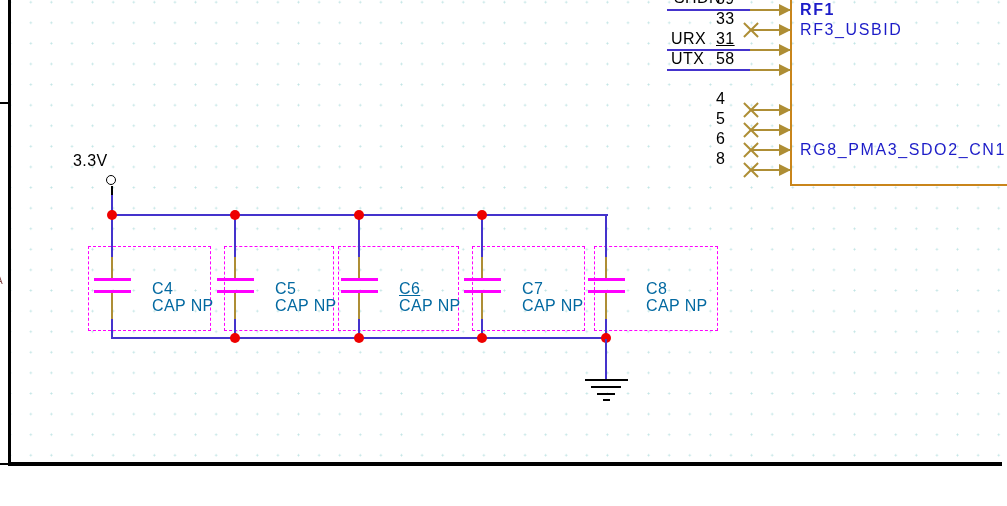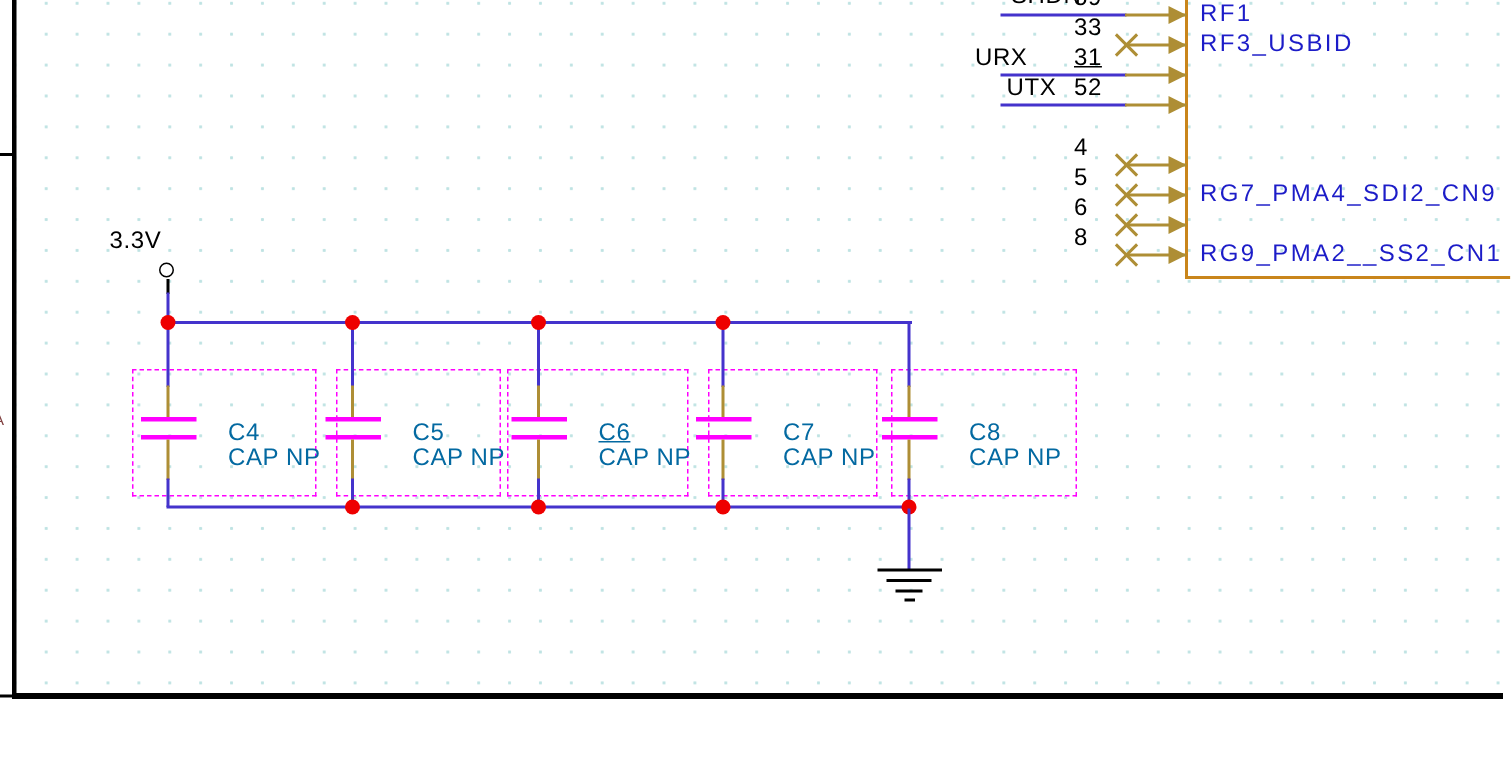--- a/index.html
+++ b/index.html
@@ -136,21 +136,21 @@
   </div>
 
   <div class="abs icline" style="left:790px;top:0;width:2px;height:186px;"></div>
   <div class="abs icline" style="left:790px;top:184px;width:217px;height:2px;"></div>
 
   <div class="abs wire" style="left:667px;top:9px;width:84px;height:2px;"></div>
   <div class="abs wire" style="left:667px;top:49px;width:84px;height:2px;"></div>
   <div class="abs wire" style="left:667px;top:69px;width:84px;height:2px;"></div>
 
   <div class="abs txt" style="left:674px;top:-10px;">SHDN</div>
-  <div class="abs txt" style="left:650px;top:30.5px;">URX</div>
+  <div class="abs txt" style="left:671px;top:30.5px;">URX</div>
   <div class="abs txt" style="left:671px;top:50.5px;">UTX</div>
 
   <div class="abs stub" style="left:750px;top:9px;"></div>
   <div class="abs stub" style="left:750px;top:29px;"></div>
   <div class="abs stub" style="left:750px;top:49px;"></div>
   <div class="abs stub" style="left:750px;top:69px;"></div>
 
   <div class="abs stub" style="left:750px;top:109px;"></div>
   <div class="abs stub" style="left:750px;top:129px;"></div>
   <div class="abs stub" style="left:750px;top:149px;"></div>
@@ -182,24 +182,23 @@
       <span></span>
     </div>
   <div class="abs xmark" style="left:743px;top:162px;">
       <span></span>
       <span></span>
     </div>
 
   <div class="abs txt pinnum" style="left:716px;top:-9.5px;">59</div>
   <div class="abs txt pinnum" style="left:716px;top:10.5px;">33</div>
   <div class="abs txt pinnum" style="left:716px;top:30.5px;text-decoration:underline;">31</div>
-  <div class="abs txt pinnum" style="left:716px;top:50.5px;">52</div>
+  <div class="abs txt pinnum" style="left:716px;top:50.5px;">58</div>
   <div class="abs txt pinnum" style="left:716px;top:90.5px;">4</div>
   <div class="abs txt pinnum" style="left:716px;top:110.5px;">5</div>
   <div class="abs txt pinnum" style="left:716px;top:130.5px;">6</div>
   <div class="abs txt pinnum" style="left:716px;top:150.5px;">8</div>
 
-  <div class="abs txt pinname" style="left:800px;top:2px;">RF1</div>
+  <div class="abs txt pinname" style="left:800px;top:2px;font-weight:bold;">RF1</div>
   <div class="abs txt pinname" style="left:800px;top:22px;">RF3_USBID</div>
-  <div class="abs txt pinname" style="left:800px;top:122px;">RG7_PMA4_SDI2_CN9</div>
-  <div class="abs txt pinname" style="left:800px;top:162px;">RG9_PMA2__SS2_CN1</div>
+  <div class="abs txt pinname" style="left:800px;top:142px;">RG8_PMA3_SDO2_CN1</div>
 
 </div>
 
 </body></html>

